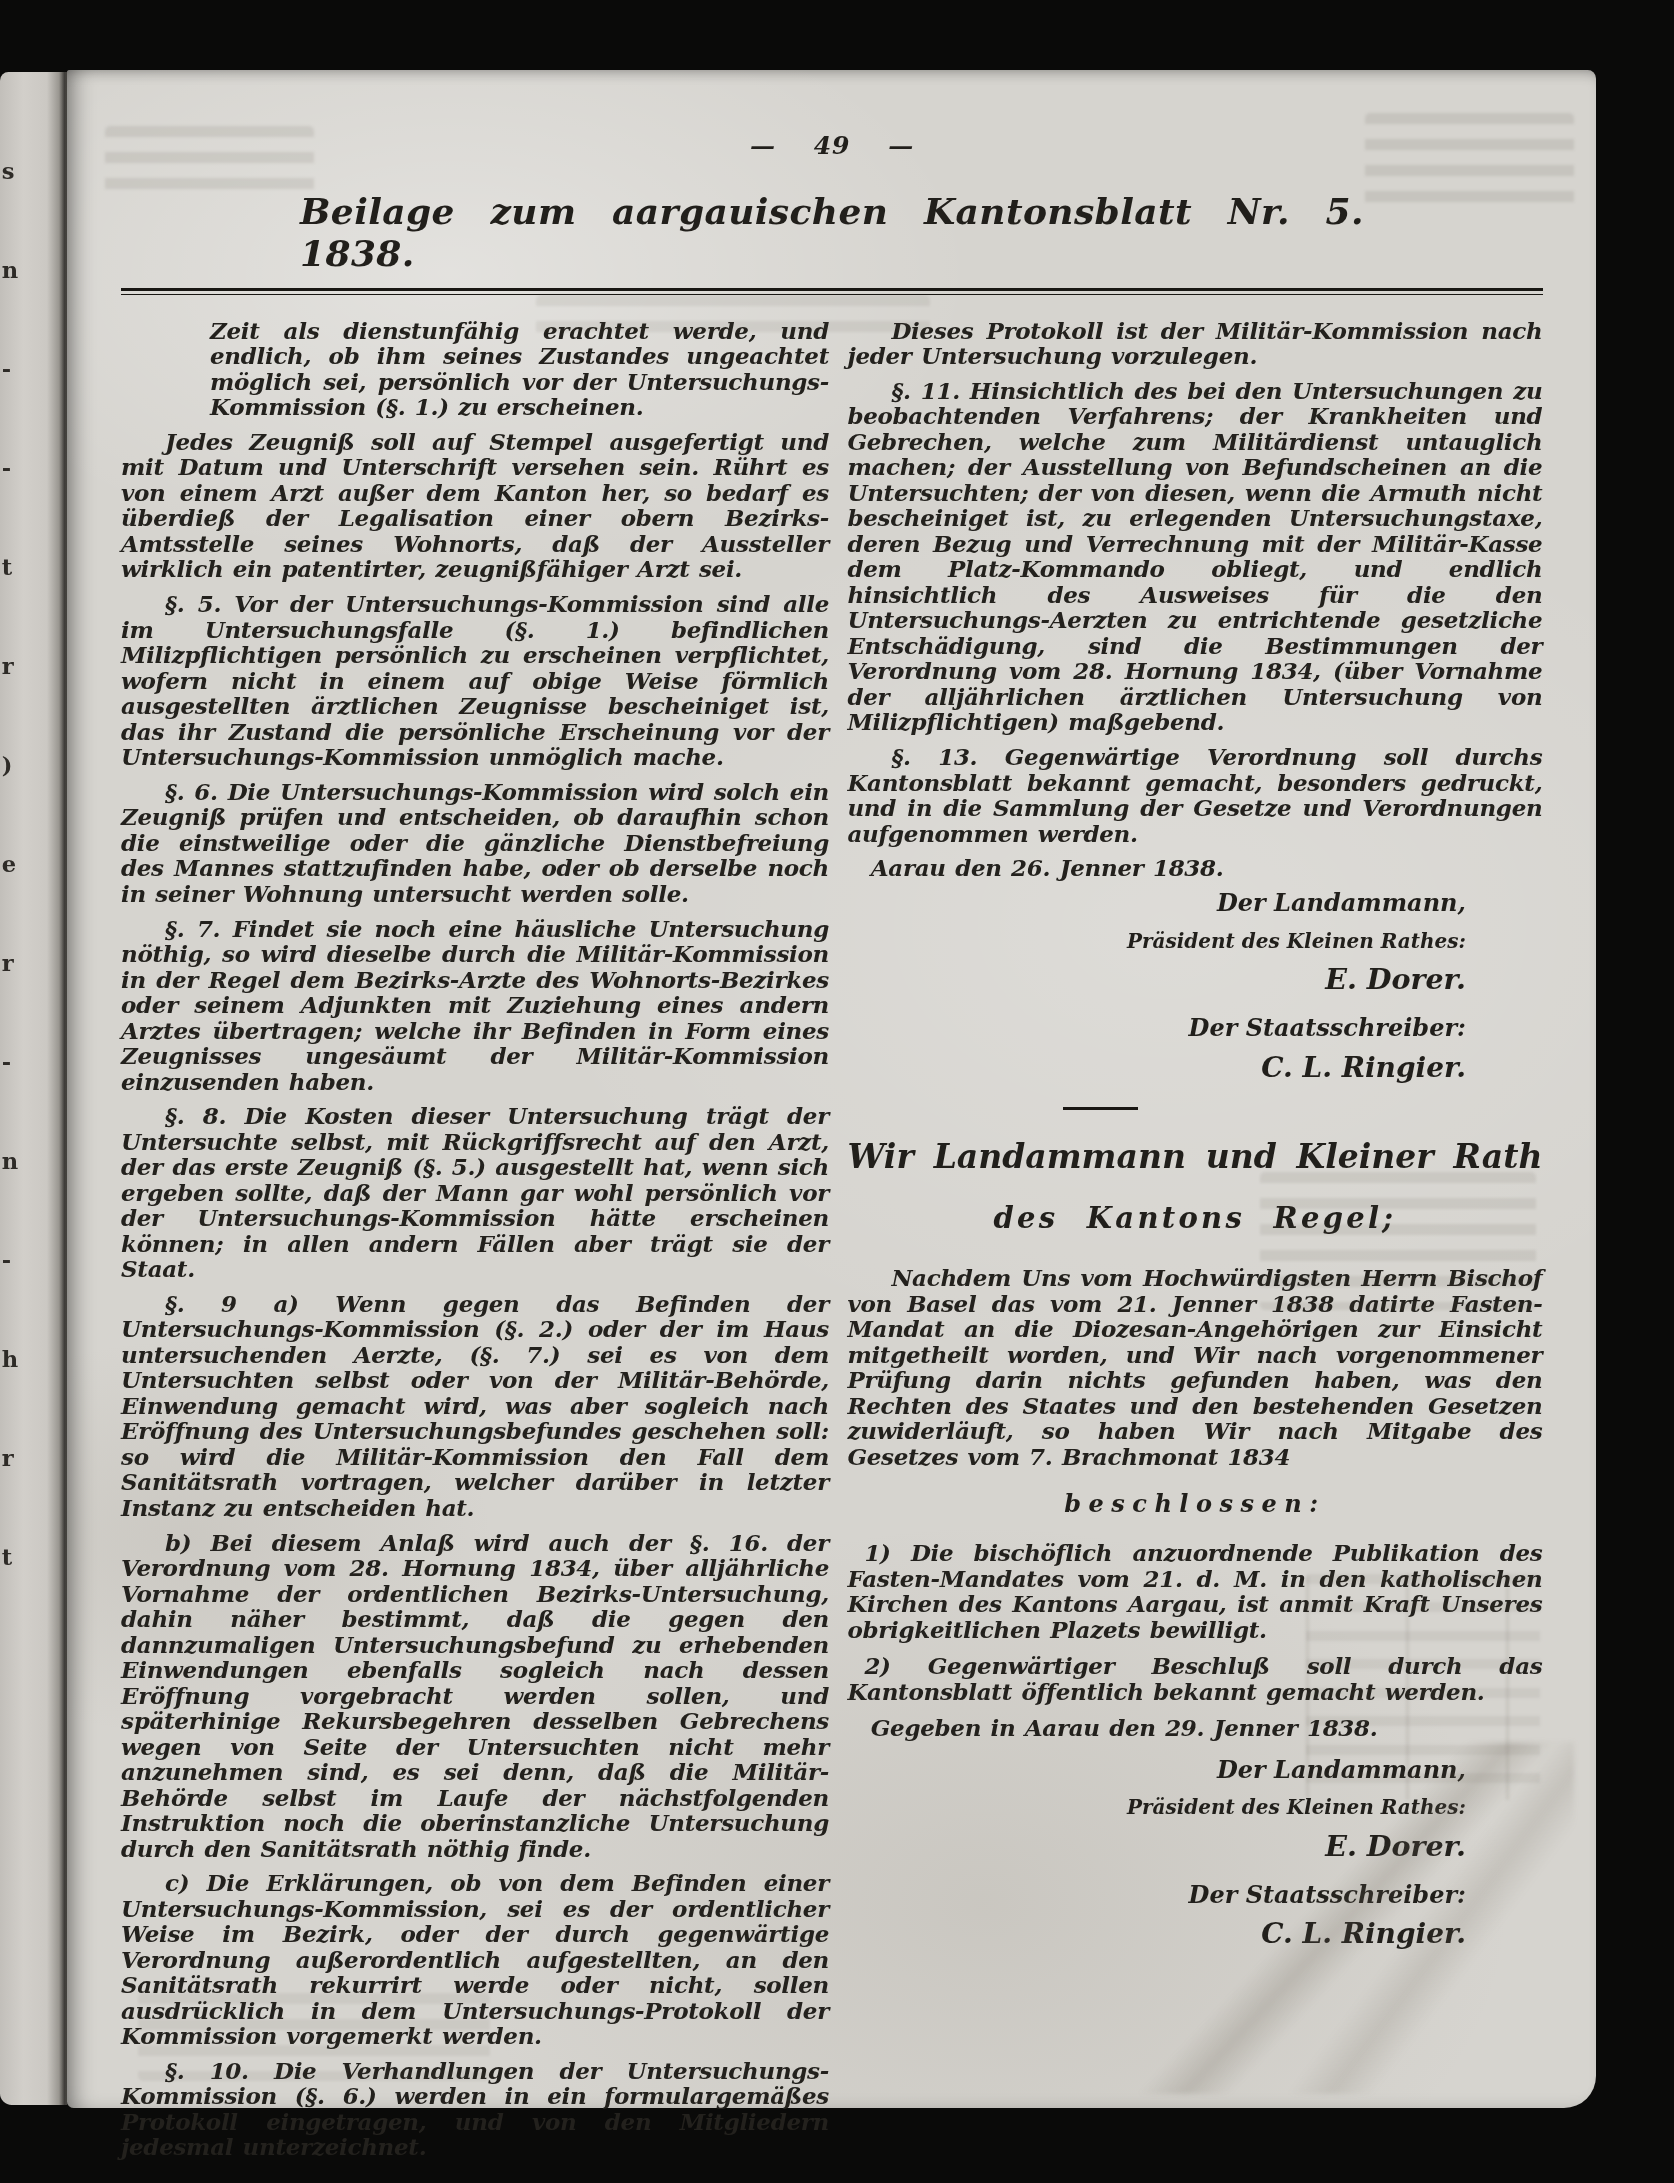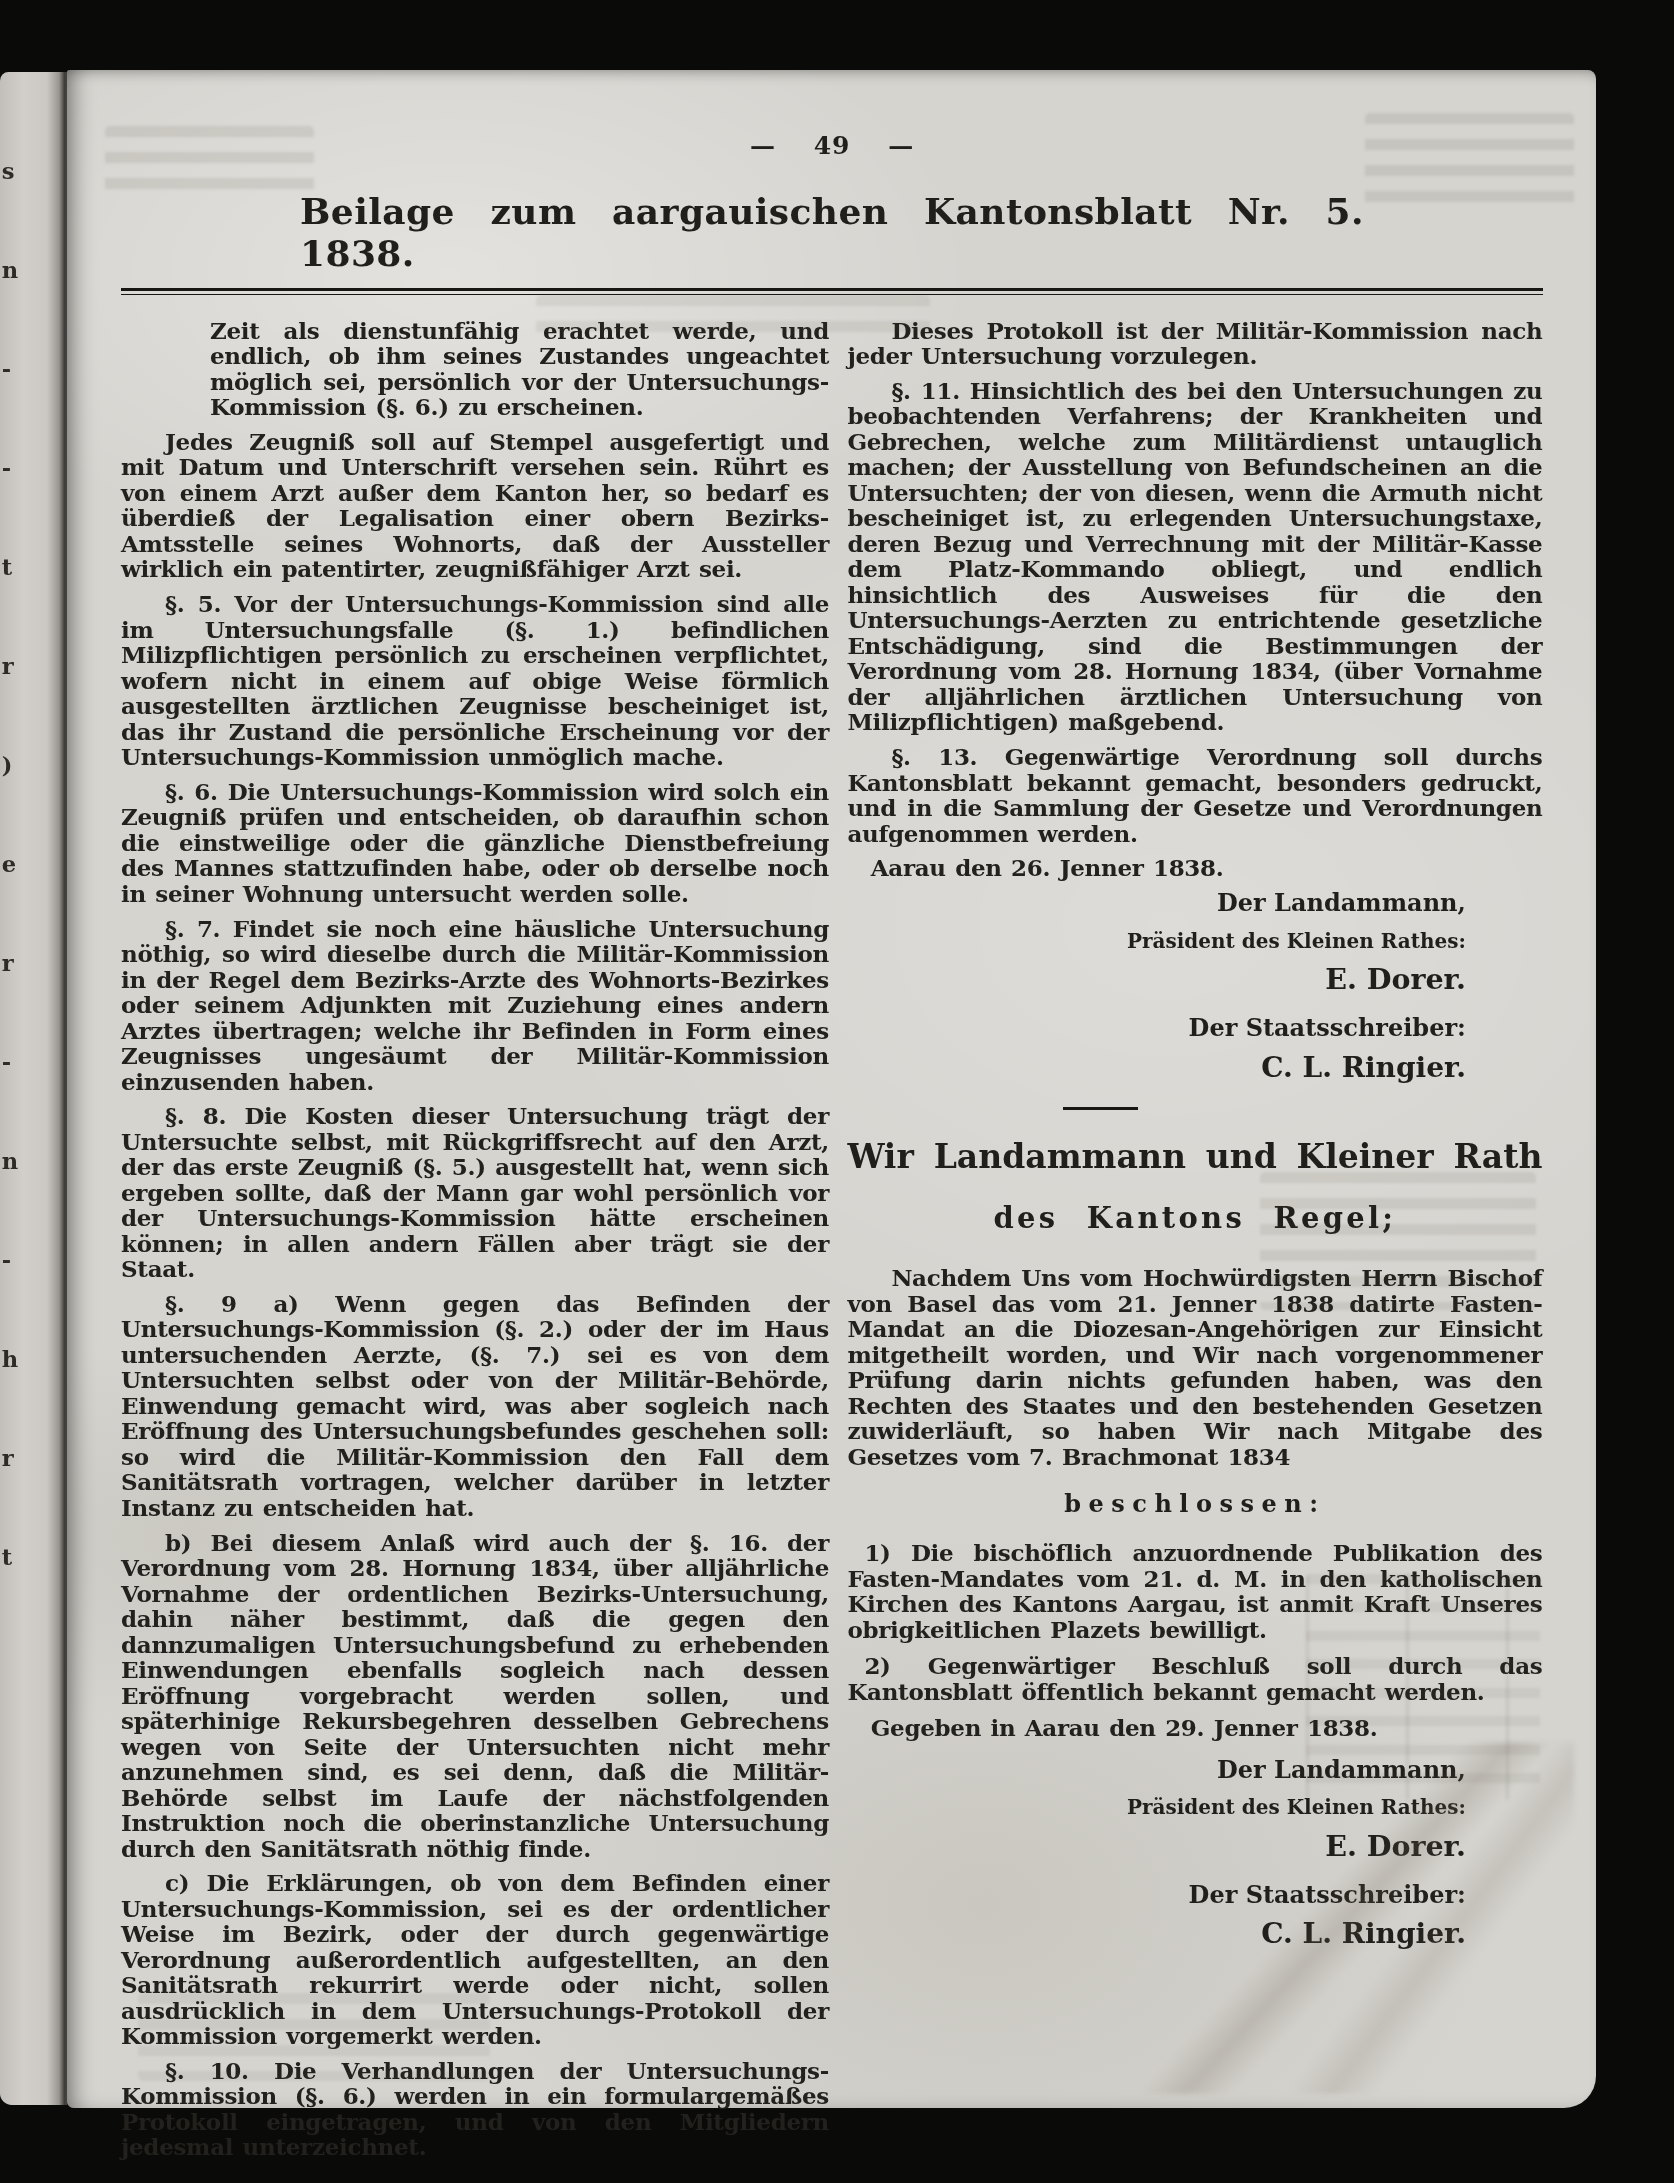--- a/index.html
+++ b/index.html
@@ -29,21 +29,21 @@
     background-color:#d6d4cf;
     background-image:
       radial-gradient(754px 419px at 25% 10%, rgba(255,255,255,0.32), rgba(255,255,255,0) 70%),
       radial-gradient(1089px 754px at 72% 42%, rgba(255,255,255,0.18), rgba(255,255,255,0) 60%),
       radial-gradient(754px 544px at 60% 90%, rgba(137,130,117,0.16), rgba(0,0,0,0) 70%),
       radial-gradient(435px 285px at 8% 72%, rgba(137,130,117,0.14), rgba(0,0,0,0) 70%);
     border-radius:2.5px 8.4px 32px 6.7px;
     box-shadow:inset 15px 0 22px -10px rgba(0,0,0,0.45), inset 0 8.4px 15px -10px rgba(0,0,0,0.35);
     color:#211f1b;
   }
-  .content{position:absolute;left:54px;top:49px;width:1422px;}
+  .content{position:absolute;left:54px;top:49px;width:1422px;font-style:italic;}
   
   .page-number{
     text-align:center;font-size:25px;font-weight:700;
     word-spacing:28.5px;letter-spacing:0.8px;margin-top:11.7px;
   }
   .masthead{
     width:1064px;margin:30px auto 0 auto;
     font-size:36px;font-weight:700;
     text-align:justify;text-align-last:justify;
     letter-spacing:0.4px;
@@ -137,21 +137,21 @@
 <div class="page">
   <div class="content">
 
     <div class="page-number">—   49   —</div>
     <div class="masthead">Beilage zum aargauischen Kantonsblatt Nr. 5.  1838.</div>
     <div class="rule-double"></div>
 
     <div class="cols">
 
       <div class="col col-left">
-        <p class="cont">Zeit als dienstunfähig erachtet werde, und endlich, ob ihm seines Zustandes ungeachtet möglich sei, persönlich vor der Untersuchungs-Kommission (§. 6.) zu erscheinen.</p>
+        <p class="cont">Zeit als dienstunfähig erachtet werde, und endlich, ob ihm seines Zustandes ungeachtet möglich sei, persönlich vor der Untersuchungs-Kommission (§. 1.) zu erscheinen.</p>
         <p class="para">Jedes Zeugniß soll auf Stempel ausgefertigt und mit Datum und Unterschrift versehen sein. Rührt es von einem Arzt außer dem Kanton her, so bedarf es überdieß der Legalisation einer obern Bezirks-Amtsstelle seines Wohnorts, daß der Aussteller wirklich ein patentirter, zeugnißfähiger Arzt sei.</p>
         <p class="para">§. 5. Vor der Untersuchungs-Kommission sind alle im Untersuchungsfalle (§. 1.) befindlichen Milizpflichtigen persönlich zu erscheinen verpflichtet, wofern nicht in einem auf obige Weise förmlich ausgestellten ärztlichen Zeugnisse bescheiniget ist, das ihr Zustand die persönliche Erscheinung vor der Untersuchungs-Kommission unmöglich mache.</p>
         <p class="para">§. 6. Die Untersuchungs-Kommission wird solch ein Zeugniß prüfen und entscheiden, ob daraufhin schon die einstweilige oder die gänzliche Dienstbefreiung des Mannes stattzufinden habe, oder ob derselbe noch in seiner Wohnung untersucht werden solle.</p>
         <p class="para">§. 7. Findet sie noch eine häusliche Untersuchung nöthig, so wird dieselbe durch die Militär-Kommission in der Regel dem Bezirks-Arzte des Wohnorts-Bezirkes oder seinem Adjunkten mit Zuziehung eines andern Arztes übertragen; welche ihr Befinden in Form eines Zeugnisses ungesäumt der Militär-Kommission einzusenden haben.</p>
         <p class="para">§. 8. Die Kosten dieser Untersuchung trägt der Untersuchte selbst, mit Rückgriffsrecht auf den Arzt, der das erste Zeugniß (§. 5.) ausgestellt hat, wenn sich ergeben sollte, daß der Mann gar wohl persönlich vor der Untersuchungs-Kommission hätte erscheinen können; in allen andern Fällen aber trägt sie der Staat.</p>
         <p class="para">§. 9 a) Wenn gegen das Befinden der Untersuchungs-Kommission (§. 2.) oder der im Haus untersuchenden Aerzte, (§. 7.) sei es von dem Untersuchten selbst oder von der Militär-Behörde, Einwendung gemacht wird, was aber sogleich nach Eröffnung des Untersuchungsbefundes geschehen soll: so wird die Militär-Kommission den Fall dem Sanitätsrath vortragen, welcher darüber in letzter Instanz zu entscheiden hat.</p>
         <p class="para">b) Bei diesem Anlaß wird auch der §. 16. der Verordnung vom 28. Hornung 1834, über alljährliche Vornahme der ordentlichen Bezirks-Untersuchung, dahin näher bestimmt, daß die gegen den dannzumaligen Untersuchungsbefund zu erhebenden Einwendungen ebenfalls sogleich nach dessen Eröffnung vorgebracht werden sollen, und späterhinige Rekursbegehren desselben Gebrechens wegen von Seite der Untersuchten nicht mehr anzunehmen sind, es sei denn, daß die Militär-Behörde selbst im Laufe der nächstfolgenden Instruktion noch die oberinstanzliche Untersuchung durch den Sanitätsrath nöthig finde.</p>
         <p class="para">c) Die Erklärungen, ob von dem Befinden einer Untersuchungs-Kommission, sei es der ordentlicher Weise im Bezirk, oder der durch gegenwärtige Verordnung außerordentlich aufgestellten, an den Sanitätsrath rekurrirt werde oder nicht, sollen ausdrücklich in dem Untersuchungs-Protokoll der Kommission vorgemerkt werden.</p>
         <p class="para">§. 10. Die Verhandlungen der Untersuchungs-Kommission (§. 6.) werden in ein formulargemäßes Protokoll eingetragen, und von den Mitgliedern jedesmal unterzeichnet.</p>
       </div>

